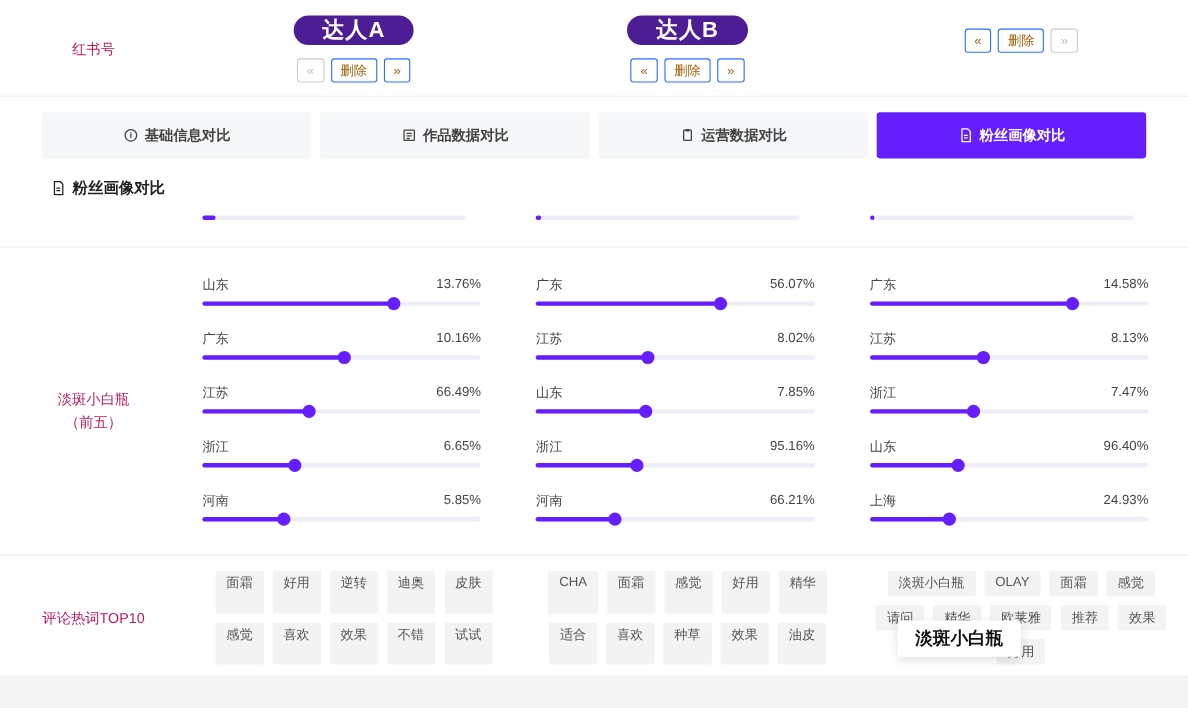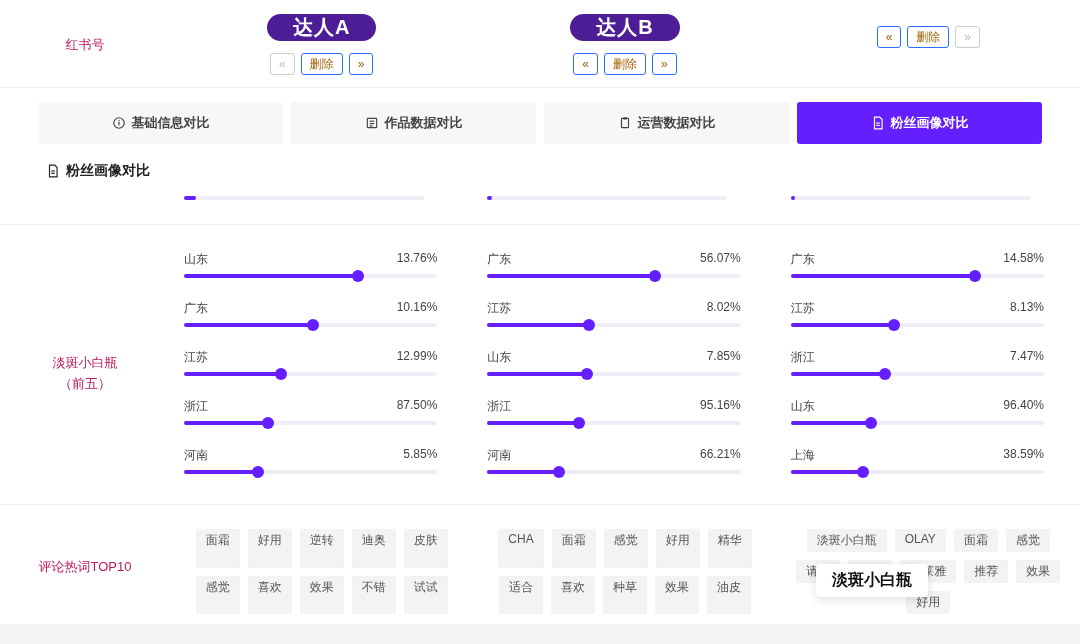--- a/index.html
+++ b/index.html
@@ -102,21 +102,21 @@
   .region-col{ flex:1; padding:0 36px 0 14px; }
   .region-item{ margin-bottom:22px; }
   .region-top{ display:flex; justify-content:space-between; font-size:12px; color:#444; margin-bottom:6px;}
   .track{ width:100%; height:4px; border-radius:4px; background:#efedf5; position:relative;}
   .fill{ height:4px; border-radius:4px; background:#651fff; }
   .dot{ position:absolute; width:12px; height:12px; border-radius:50%; background:#651fff; top:-4px; transform:translateX(-50%); }
 
   
   .tags-section{ display:flex; padding-top: 14px; }
   .tags-section .row-label{ flex:0 0 170px; }
-  .tags-col{ flex:1; padding:0 12px; display:flex; flex-wrap:wrap; gap:8px 8px; justify-content:center;margin-top:10px;}
+  .tags-col{ flex:1; padding:0 12px; display:flex; flex-wrap:wrap; gap:8px 8px; justify-content:center;}
   .tag{
     background:#f3f3f3;
     color:#555;
     font-size:12px;
     padding:3px 10px;
     border-radius:2px;
     white-space:nowrap;
   }
 
   
@@ -251,31 +251,31 @@
             <span>10.16%</span>
           </div>
           <div class="track">
             <div class="fill" style="width:50.8%"></div>
             <div class="dot" style="left:50.8%"></div>
           </div>
         </div>
         <div class="region-item">
           <div class="region-top">
             <span>江苏</span>
-            <span>12.99%</span>
+            <span>66.49%</span>
           </div>
           <div class="track">
             <div class="fill" style="width:38.4%"></div>
             <div class="dot" style="left:38.4%"></div>
           </div>
         </div>
         <div class="region-item">
           <div class="region-top">
             <span>浙江</span>
-            <span>87.50%</span>
+            <span>6.65%</span>
           </div>
           <div class="track">
             <div class="fill" style="width:33.3%"></div>
             <div class="dot" style="left:33.3%"></div>
           </div>
         </div>
         <div class="region-item">
           <div class="region-top">
             <span>河南</span>
             <span>5.85%</span>
@@ -375,21 +375,21 @@
             <span>96.40%</span>
           </div>
           <div class="track">
             <div class="fill" style="width:31.9%"></div>
             <div class="dot" style="left:31.9%"></div>
           </div>
         </div>
         <div class="region-item">
           <div class="region-top">
             <span>上海</span>
-            <span>38.59%</span>
+            <span>24.93%</span>
           </div>
           <div class="track">
             <div class="fill" style="width:28.4%"></div>
             <div class="dot" style="left:28.4%"></div>
           </div>
         </div>
       </div>
   </div>
 
   <div class="tags-section">

